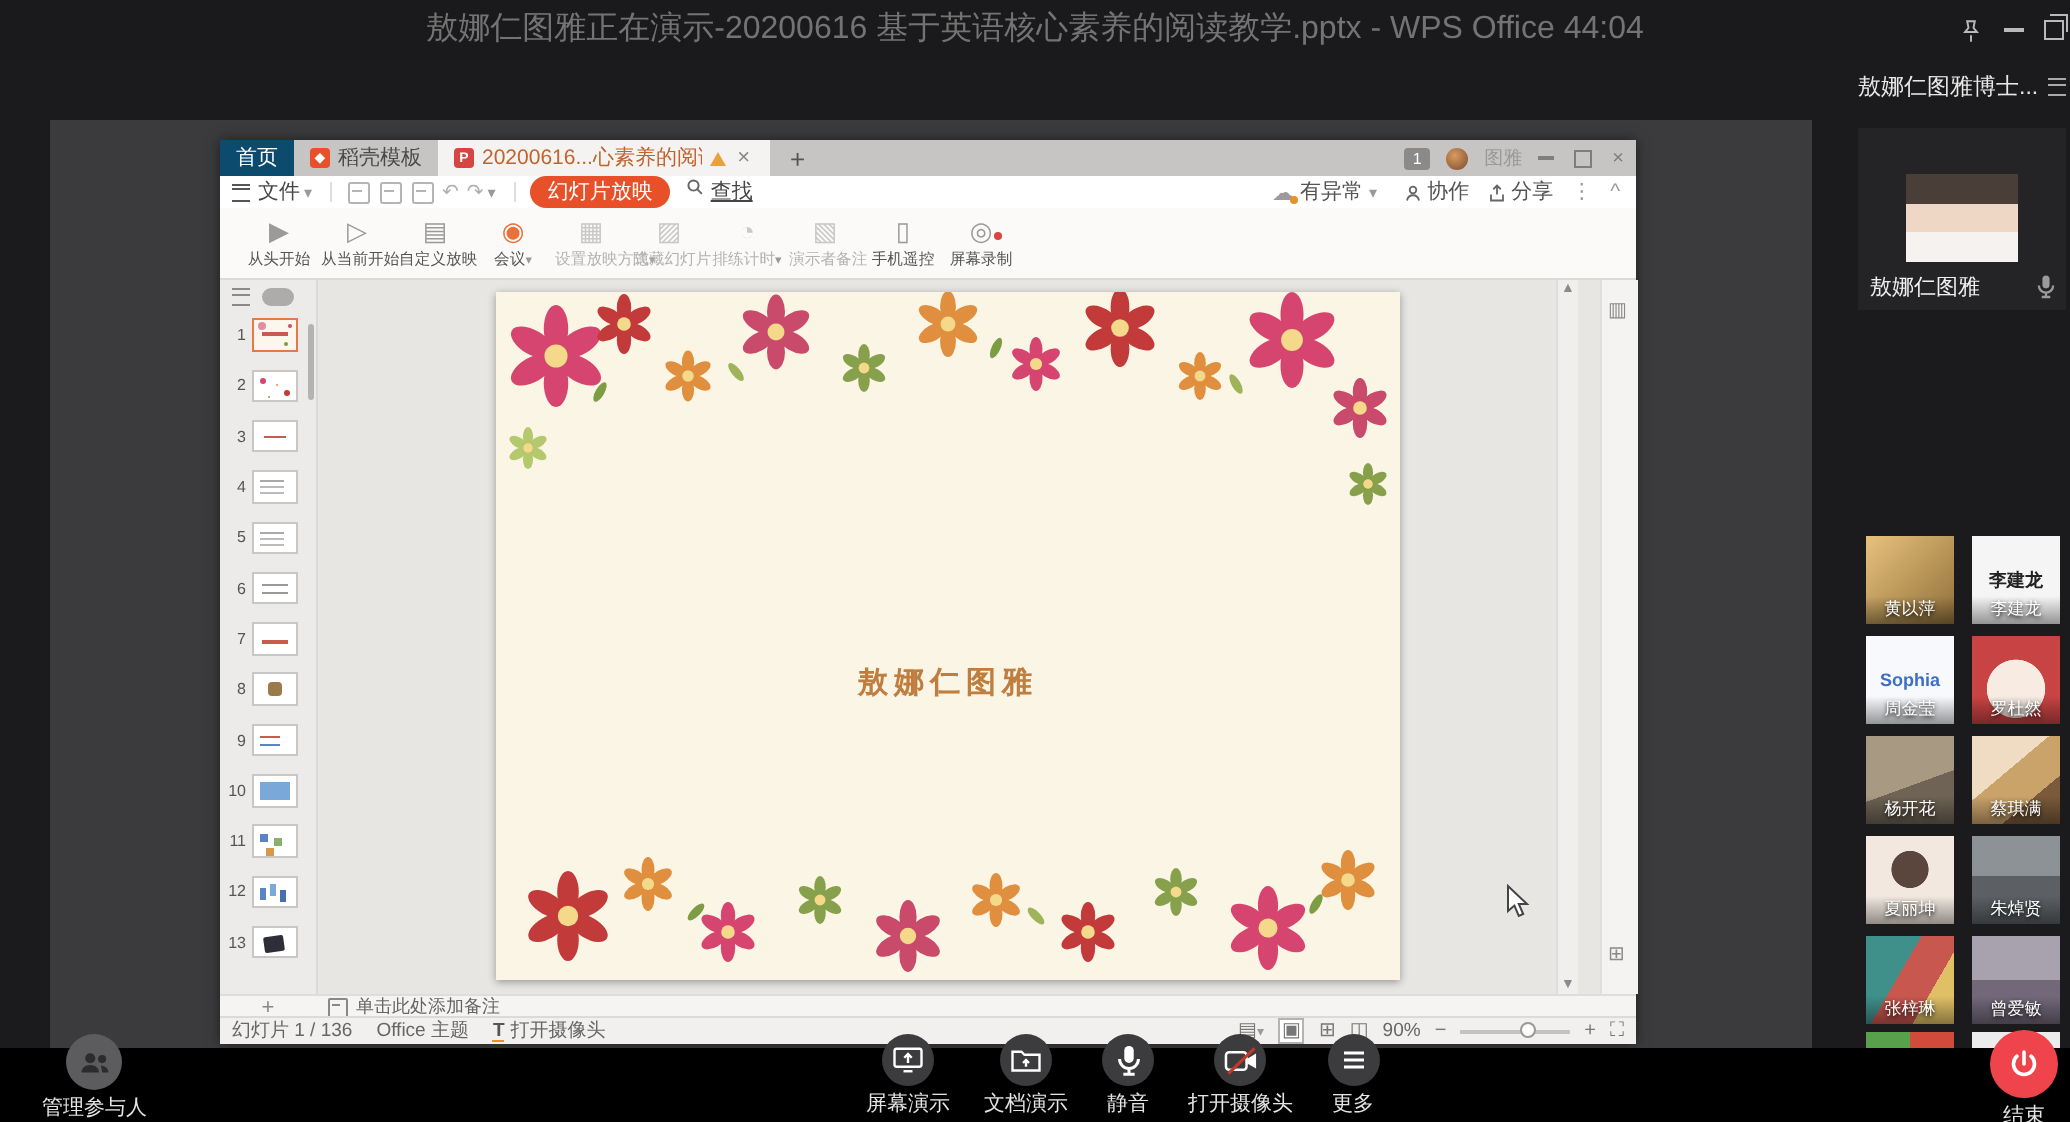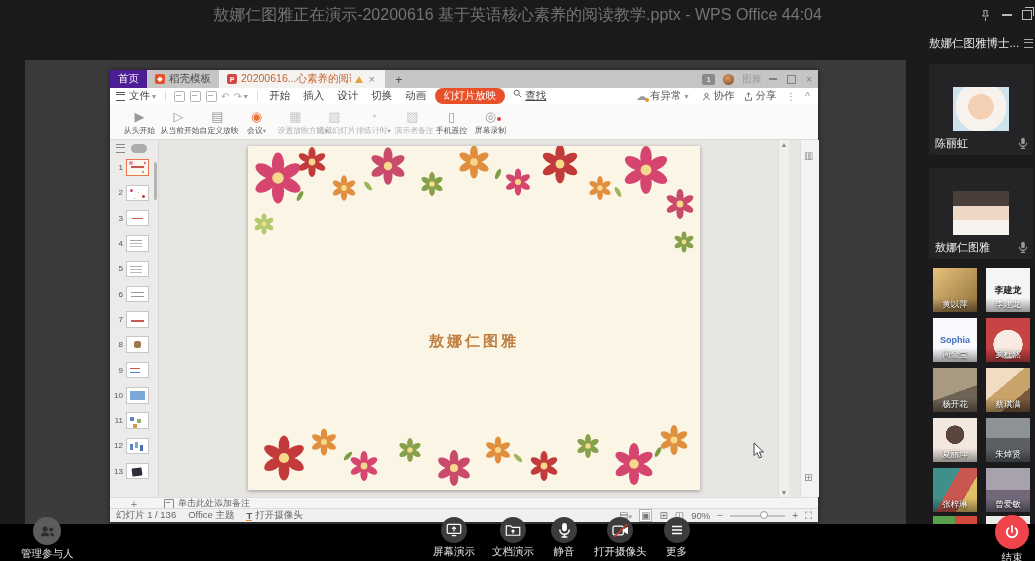--- a/index.html
+++ b/index.html
@@ -16,21 +16,21 @@
   .ic-restore:before{content:"";position:absolute;left:2px;top:-4px;width:8px;height:8px;border:1.4px solid #b9b9b9;border-bottom:none;border-left:none;}
 
   
   .stage{position:absolute;left:25px;top:60px;width:881px;height:464px;background:#3b3b3d;}
 
   
   .wps{position:absolute;left:85px;top:10px;width:708px;height:452px;background:#fff;box-shadow:0 0 6px rgba(0,0,0,.5);font-size:11px;color:#444;}
   
   .tabbar{position:absolute;left:0;top:0;width:708px;height:18px;background:#c6c5c4;display:flex;align-items:stretch;}
   .tab{display:flex;align-items:center;gap:4px;padding:0 8px;font-size:10.5px;}
-  .tab-home{background:#4c1d95;color:#fff;}
+  .tab-home{background:#0c4a6e;color:#fff;}
   .tab-docer{color:#4a4a4a;}
   .tab-doc{background:#f4f3f2;color:#c2632c;max-width:150px;}
   .tab-doc .lbl{white-space:nowrap;overflow:hidden;}
   .sq-ic{width:10px;height:10px;border-radius:2px;display:inline-flex;align-items:center;justify-content:center;flex:none;
          color:#fff;font-size:7px;font-weight:bold;}
   .docer-ic{background:#e8502a;}
   .p-ic{background:#d64541;}
   .warn-tri{width:0;height:0;border-left:4px solid transparent;border-right:4px solid transparent;border-bottom:7px solid #e8a13c;flex:none;}
   .tab-x{color:#8a8a8a;font-size:11px;padding:0 2px;}
   .tab-plus{color:#555;font-size:13px;padding:0 10px;display:flex;align-items:center;}
@@ -205,28 +205,20 @@
       <span class="mb-file">文件</span>
       <span class="mb-caret">▾</span>
       <span class="mb-div"></span>
       <span class="mini-ic"></span>
       <span class="mini-ic"></span>
       <span class="mini-ic"></span>
       <span class="mb-undo">↶</span>
       <span class="mb-undo">↷</span>
       <span class="mb-caret">▾</span>
       <span class="mb-div"></span>
-      <span style="display:flex;">
-
-      <span class="mb-item">开始</span>
-          <span class="mb-item">插入</span>
-          <span class="mb-item">设计</span>
-          <span class="mb-item">切换</span>
-          <span class="mb-item">动画</span>
-        </span>
       <span class="mb-active">幻灯片放映</span>
       <span class="mb-find">
         <svg width="9" height="9" viewBox="0 0 12 12">
             <circle cx="5" cy="5" r="3.4" fill="none" stroke="#666" stroke-width="1.3"></circle>
             <line x1="7.6" y1="7.6" x2="10.6" y2="10.6" stroke="#666" stroke-width="1.3"></line>
           </svg>
         <span>查找</span>
       </span>
       <span class="mb-right">
         <span class="grp">
@@ -482,31 +474,20 @@
 </div>
 
 <div class="sidebar">
   <div class="sb-head">
     <span>敖娜仁图雅博士...</span>
     <span class="sb-burger"></span>
   </div>
 
   <div class="ft-wrap">
 
-      <div class="ft-tile">
-        <span class="ft-av" style="background: radial-gradient(circle at 50% 45%, rgb(243, 208, 180) 0px, rgb(243, 208, 180) 34%, rgb(247, 242, 236) 35%, rgb(247, 242, 236) 68%, rgb(207, 227, 239) 69%);"></span>
-        <span class="ft-row">
-          <span>陈丽虹</span>
-          <svg width="10" height="13" viewBox="0 0 14 18">
-            <rect x="4.5" y="1" width="5" height="9" rx="2.5" fill="#9a9a9a"></rect>
-            <path d="M2 8a5 5 0 0 0 10 0" fill="none" stroke="#9a9a9a" stroke-width="1.6"></path>
-            <path d="M7 13v3M4 16h6" stroke="#9a9a9a" stroke-width="1.6"></path>
-          </svg>
-        </span>
-      </div>
 
       <div class="ft-tile">
         <span class="ft-av" style="background: linear-gradient(rgb(74, 62, 56) 0px, rgb(74, 62, 56) 34%, rgb(238, 215, 196) 34%, rgb(238, 215, 196) 66%, rgb(245, 242, 239) 66%);"></span>
         <span class="ft-row">
           <span>敖娜仁图雅</span>
           <svg width="10" height="13" viewBox="0 0 14 18">
             <rect x="4.5" y="1" width="5" height="9" rx="2.5" fill="#9a9a9a"></rect>
             <path d="M2 8a5 5 0 0 0 10 0" fill="none" stroke="#9a9a9a" stroke-width="1.6"></path>
             <path d="M7 13v3M4 16h6" stroke="#9a9a9a" stroke-width="1.6"></path>
           </svg>

